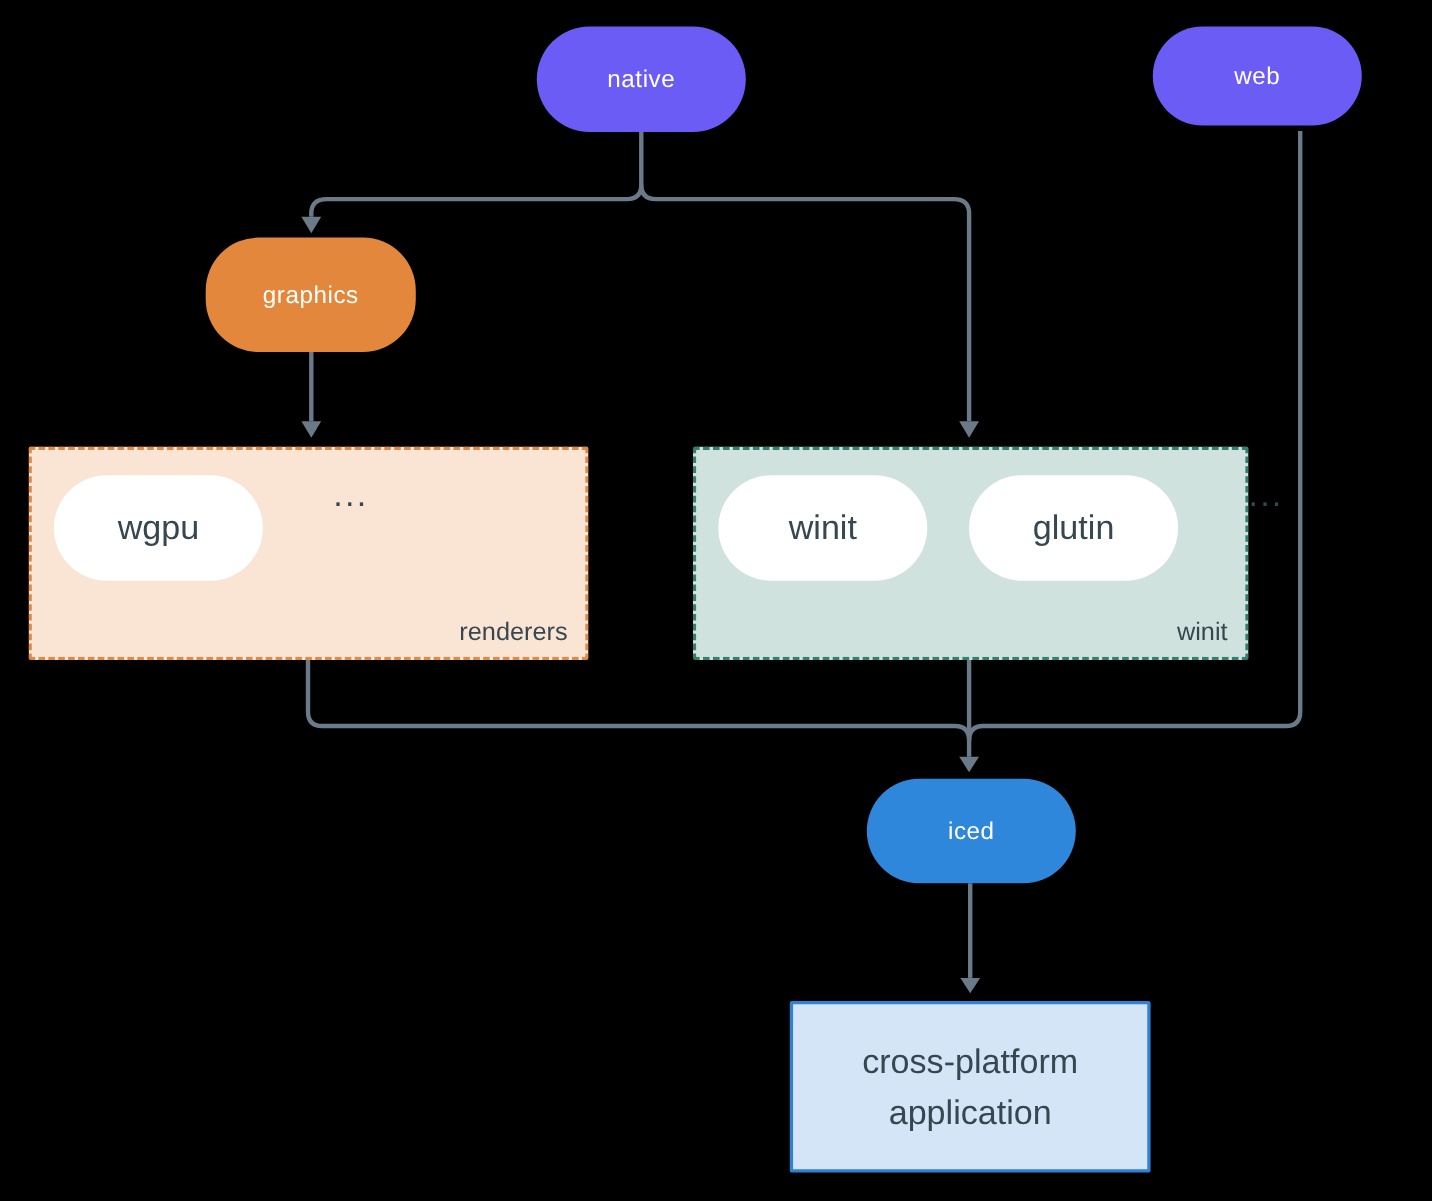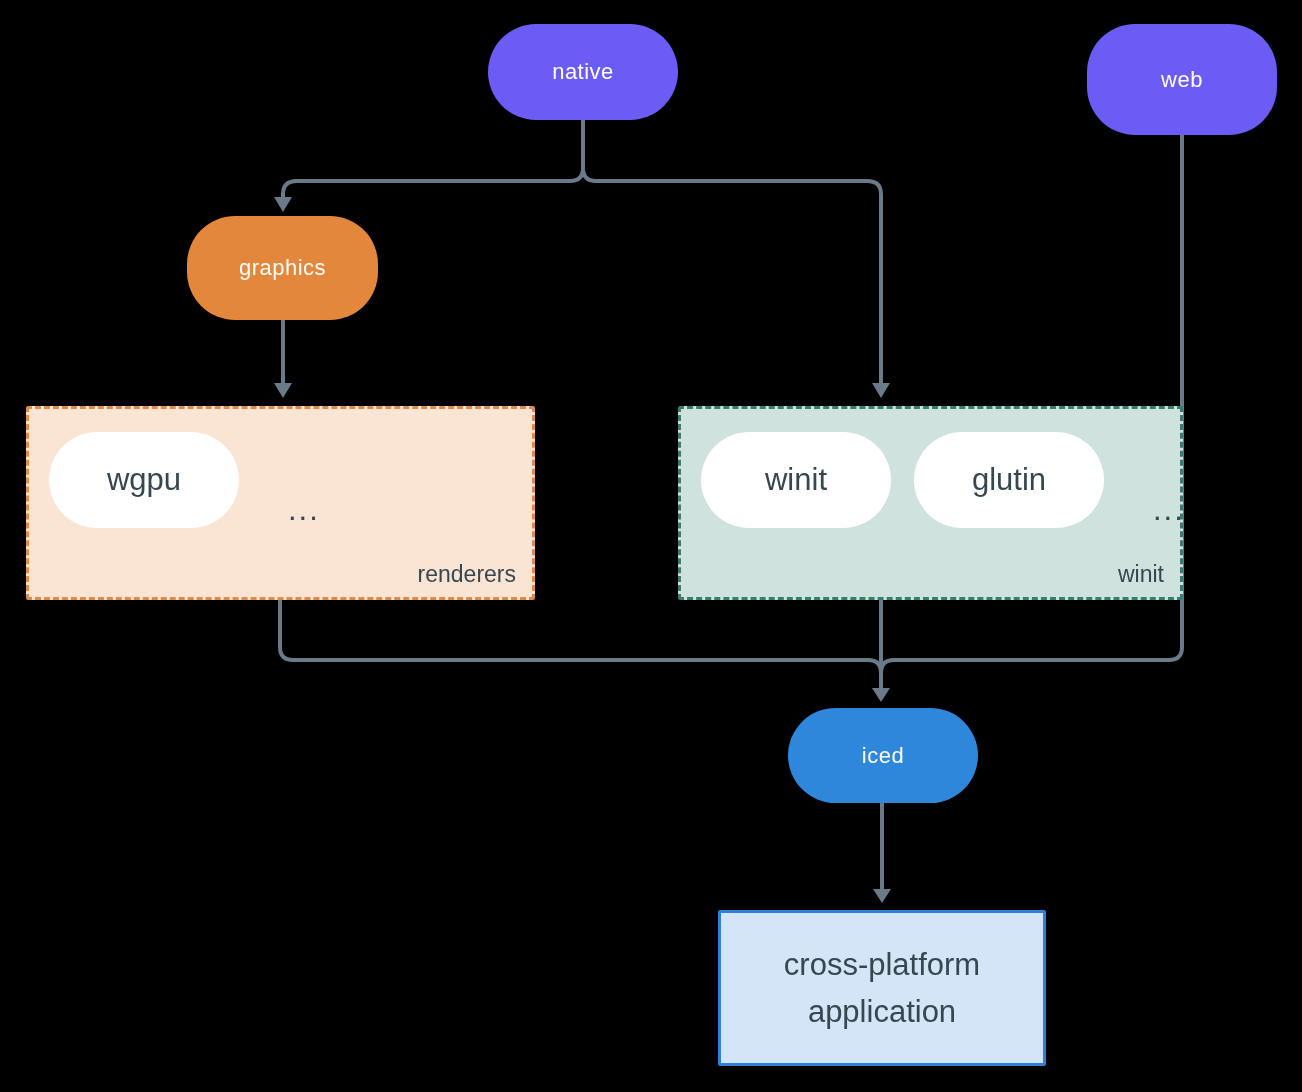--- a/index.html
+++ b/index.html
@@ -36,21 +36,21 @@
     position: absolute;
     display: flex;
     align-items: center;
     justify-content: center;
     border-radius: 48px;
     color: #ffffff;
     font-size: 22px;
     letter-spacing: 0.5px;
   }
   .node-native  { left: 488px;  top: 24px;  width: 190px; height: 96px; background: var(--purple); }
-  .node-web     { left: 1087px; top: 24px;  width: 190px; height: 111px; background: var(--purple); }
+  .node-web     { left: 1048px; top: 24px;  width: 190px; height: 90px; background: var(--purple); }
   .node-graphics{ left: 187px;  top: 216px; width: 191px; height: 104px; background: var(--orange); }
   .node-iced    { left: 788px;  top: 708px; width: 190px; height: 95px; background: var(--blue); align-items: center; }
 
   .group {
     position: absolute;
     top: 406px;
     height: 194px;
     box-sizing: border-box;
     border-radius: 2px;
   }
@@ -58,29 +58,28 @@
     left: 26px;
     width: 509px;
     background: var(--peach-fill);
     border: 3px dashed var(--peach-border);
   }
   .group-shells {
     left: 630px;
     width: 505px;
     background: var(--teal-fill);
     border: 3px dashed var(--teal-border);
-    margin-left: 48px;
   }
   .group-row {
     position: absolute;
     left: 20px;
     top: 23px;
     display: flex;
-    align-items: flex-end;
-    gap: 23px;
+    align-items: flex-start;
+    gap: 38px;
   }
   .subpill {
     width: 190px;
     height: 96px;
     background: var(--pill-white);
     border-radius: 48px;
     display: flex;
     align-items: center;
     justify-content: center;
     color: var(--ink);

